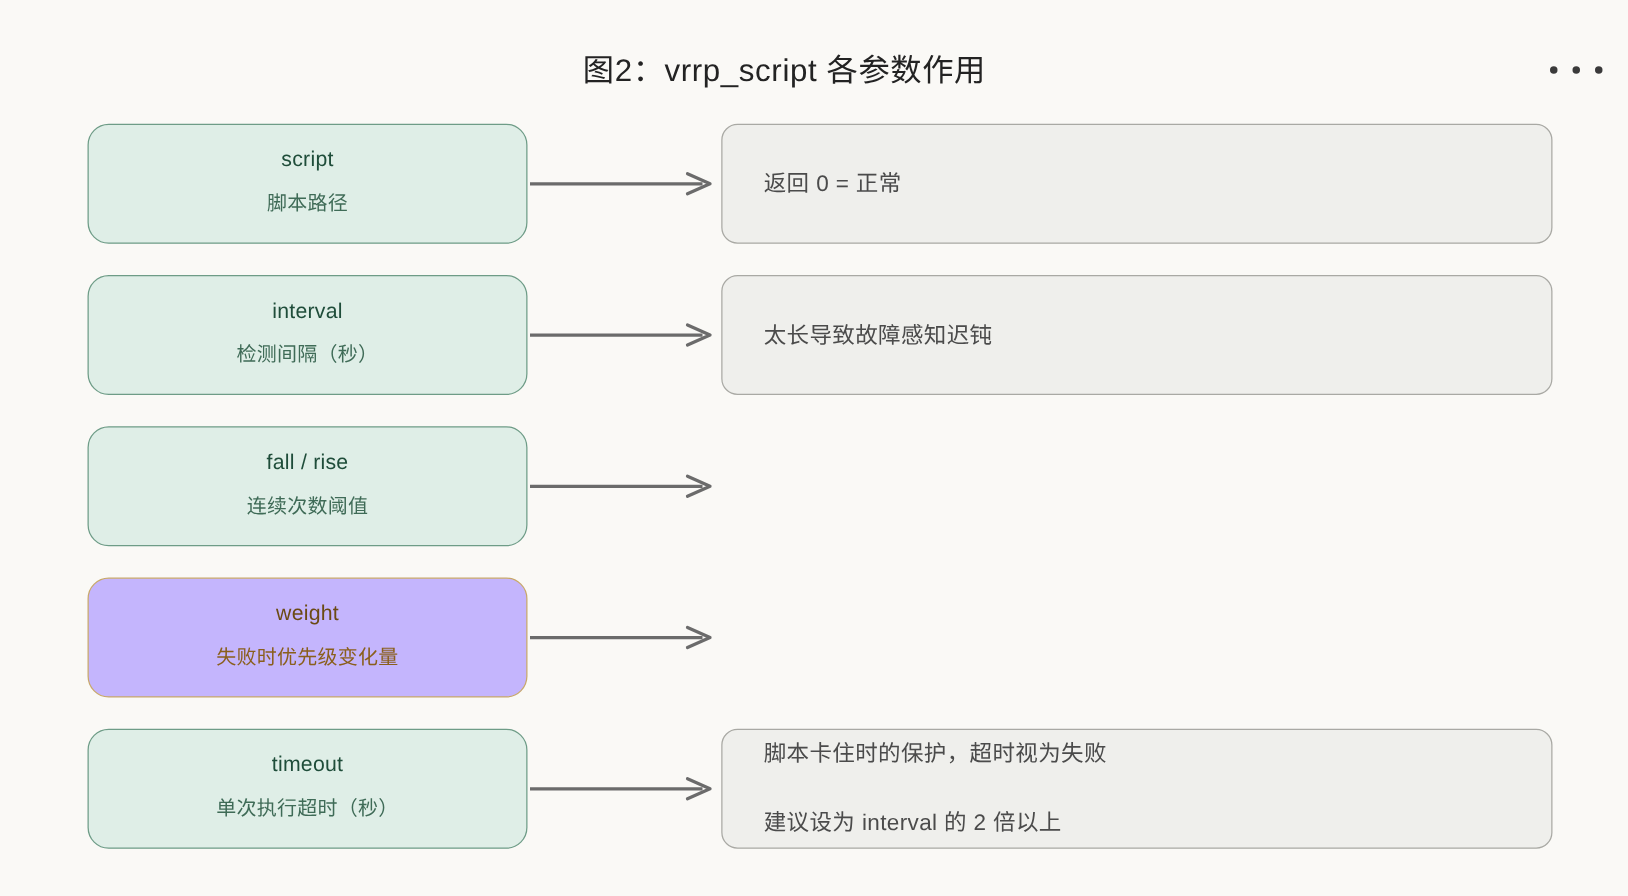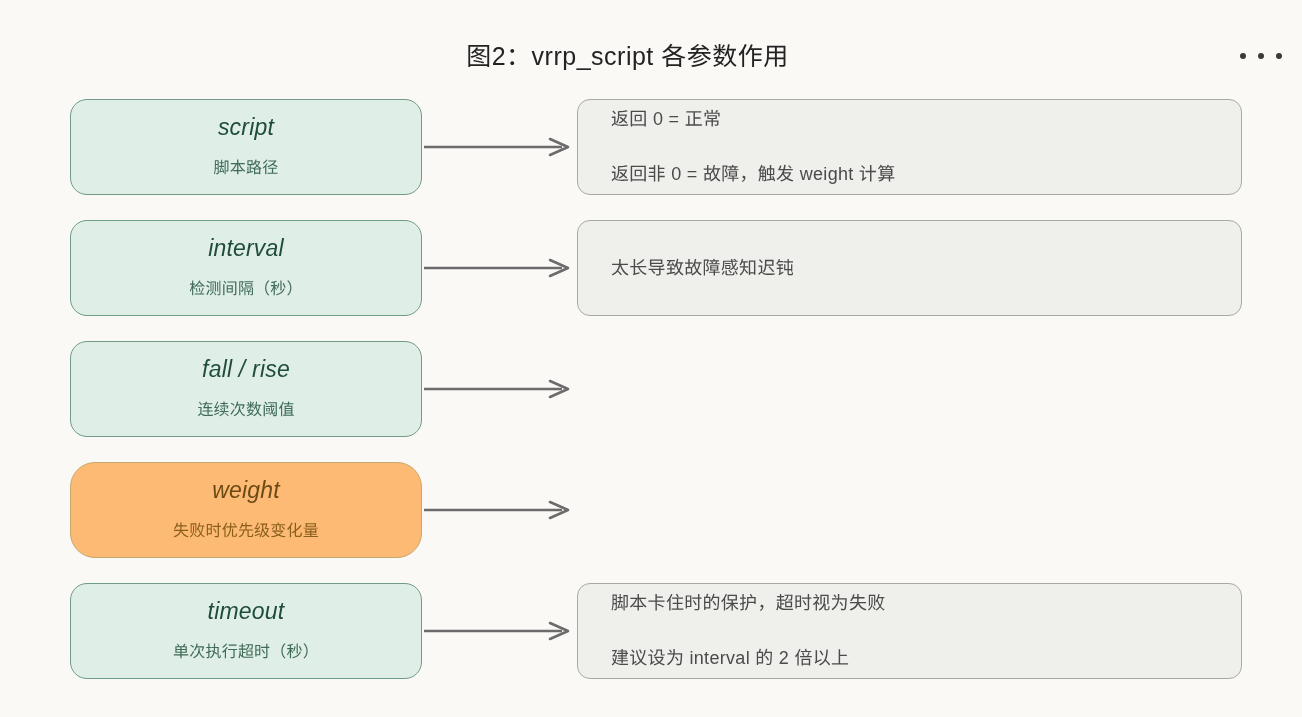--- a/index.html
+++ b/index.html
@@ -78,30 +78,28 @@
     border-radius: 17px;
     border: 1.6px solid #6e9c87;
     background: #dfeee7;
     display: flex;
     flex-direction: column;
     align-items: center;
     justify-content: center;
   }
   .param-box.highlight {
     border-color: #c8a86b;
-    background: #fdba74;
-    border-radius: 25px;
+    background: #c4b5fd;
   }
   .param-name {
-    font-size: 23px;
+    font-size: 17px;
     font-weight: 400;
     color: #1f4d3a;
     line-height: 1.12;
     letter-spacing: 0.2px;
-    font-style: italic;
   }
   .param-desc {
     font-size: 16px;
     color: #3f6b57;
     line-height: 1.4;
     margin-top: 16px;
     letter-spacing: 0.2px;
   }
   .param-box.highlight .param-name { color: #6b4a14; }
   .param-box.highlight .param-desc { color: #8a5f1c; }
@@ -160,21 +158,20 @@
         <div class="param-desc">脚本路径</div>
       </div>
       <div class="connector">
         <svg width="155" height="20" viewBox="0 0 155 20" aria-hidden="true">
           <line x1="2" y1="10" x2="140" y2="10" stroke="#6b6b6b" stroke-width="2.6"></line>
           <polyline points="128,2 146,10 128,18" fill="none" stroke="#6b6b6b" stroke-width="2.6" stroke-linecap="round" stroke-linejoin="round"></polyline>
         </svg>
       </div>
       <div class="note-box">
         <div class="note-line">返回 0 = 正常</div>
-        <div class="note-line">返回非 0 = 故障，触发 weight 计算</div>
       </div>
     </div>
     <div class="row">
       <div class="param-box">
         <div class="param-name">interval</div>
         <div class="param-desc">检测间隔（秒）</div>
       </div>
       <div class="connector">
         <svg width="155" height="20" viewBox="0 0 155 20" aria-hidden="true">
           <line x1="2" y1="10" x2="140" y2="10" stroke="#6b6b6b" stroke-width="2.6"></line>

